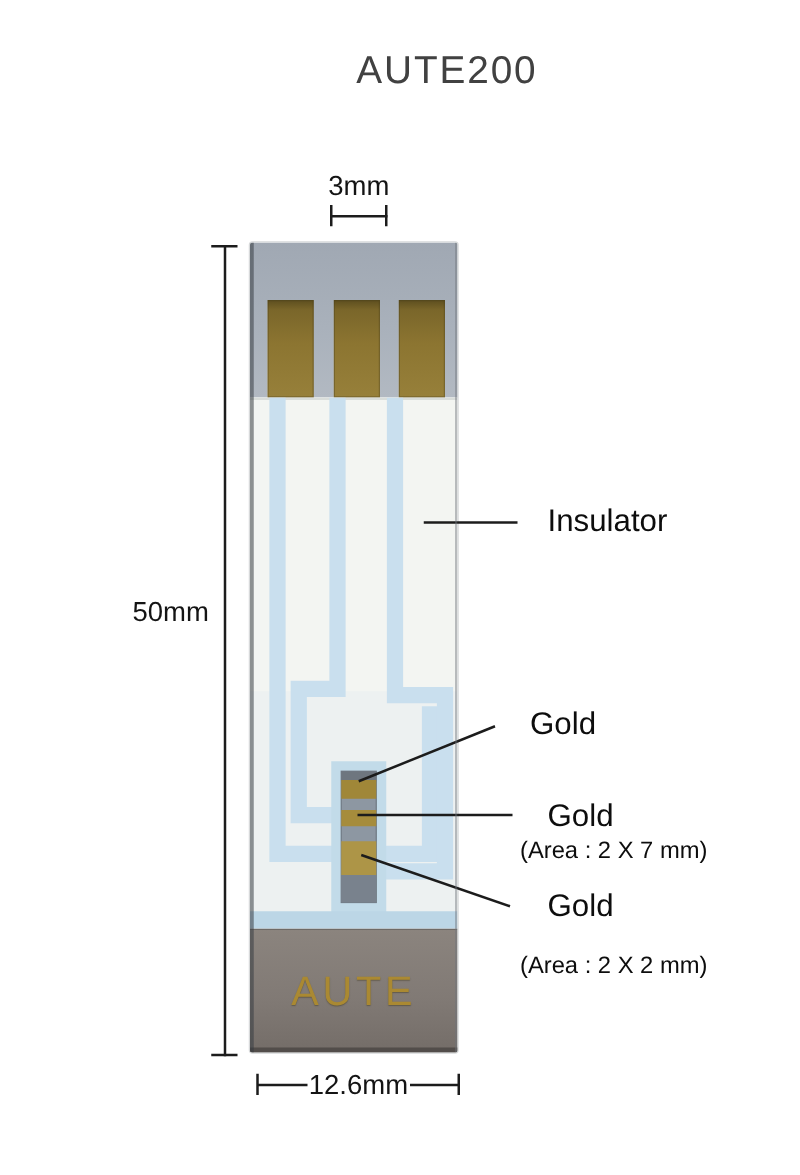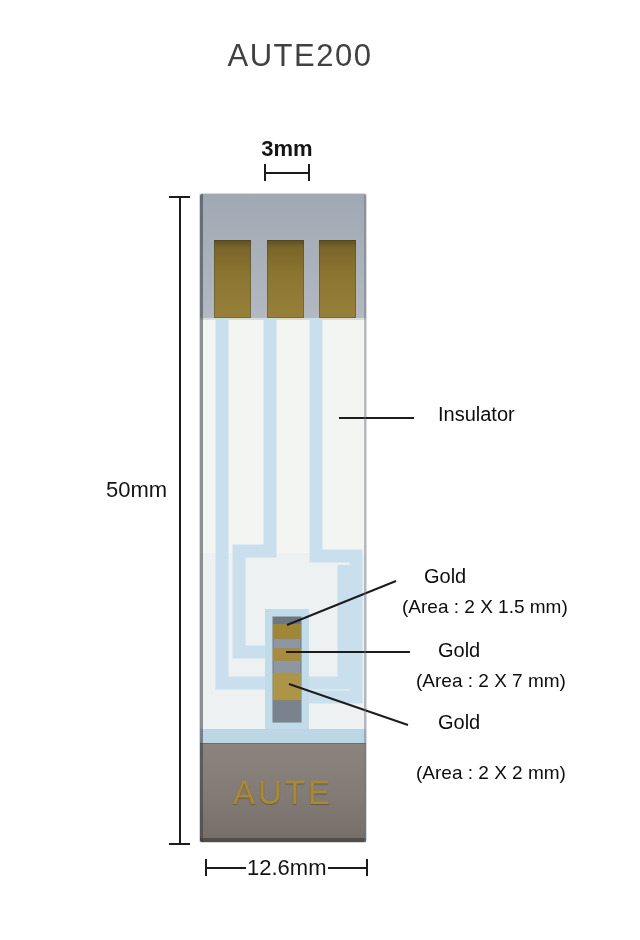--- a/index.html
+++ b/index.html
@@ -4,21 +4,21 @@
 <style>
   html,body{margin:0;padding:0;background:#ffffff;}
   #canvas{
     position:relative;width:640px;height:940px;background:#ffffff;overflow:hidden;
     font-family:"Liberation Sans", sans-serif;color:#111;
   }
   .abs{position:absolute;}
 
   
   #title{
-    left:170px;top:38px;width:260px;text-align:center;
+    left:170px;top:38px;width:260px;text-align:right;
     font-size:31px;font-weight:300;letter-spacing:1.5px;color:#414141;
   }
 
   
   .dim-label{font-size:22px;color:#141414;}
 
   
   .hline{background:#1c1c1c;height:2px;}
   .vline{background:#1c1c1c;width:2px;}
 
@@ -36,33 +36,33 @@
     border-top:1px solid #6f6a66;box-sizing:border-box;}
   #strip-bottom::after{content:"";position:absolute;left:0;bottom:0;width:100%;height:4px;
     background:#524d4a;}
   #brand{width:100%;text-align:center;margin-top:30px;
     font-size:33px;font-weight:400;letter-spacing:3px;color:#aa8932;
     text-shadow:0 1px 1px rgba(60,50,20,0.45);}
   .edge-left{left:0;top:0;width:3px;height:100%;background:rgba(55,60,66,0.55);z-index:5;}
   .edge-right{right:0;top:0;width:2px;height:100%;background:rgba(110,116,122,0.45);z-index:5;}
 
   
-  .ann-main{font-size:20px;color:#0d0d0d;text-align:right;}
+  .ann-main{font-size:25px;color:#0d0d0d;text-align:right;}
   .ann-sub{font-size:19px;color:#0d0d0d;}
 
   svg{display:block;}
 </style>
 </head>
 <body>
 
 <div id="canvas">
 
   <div id="title" class="abs">AUTE200</div>
 
-  <div class="abs dim-label" style="left:247px;top:136px;width:80px;text-align:center;font-weight:bold;">3mm</div>
+  <div class="abs dim-label" style="left:247px;top:136px;width:80px;text-align:center;">3mm</div>
   <div class="abs hline" style="left:264px;top:172px;width:46px;"></div>
   <div class="abs vline" style="left:264px;top:164px;height:17px;"></div>
   <div class="abs vline" style="left:308px;top:164px;height:17px;"></div>
 
   <div class="abs dim-label" style="left:100px;top:477px;width:73px;text-align:center;">50mm</div>
   <div class="abs vline" style="left:179px;top:197px;height:648px;"></div>
   <div class="abs hline" style="left:169px;top:196px;width:21px;"></div>
   <div class="abs hline" style="left:169px;top:843px;width:21px;"></div>
 
   <div class="abs dim-label" style="left:247px;top:855px;width:80px;text-align:left;">12.6mm</div>
@@ -109,21 +109,20 @@
   <svg class="abs" style="left:0;top:0;" width="640" height="940" viewBox="0 0 640 940">
     <line x1="339" y1="418" x2="414" y2="418" stroke="#1c1c1c" stroke-width="2"></line>
     <line x1="287" y1="625" x2="396" y2="581" stroke="#1c1c1c" stroke-width="2"></line>
     <line x1="286" y1="652" x2="410" y2="652" stroke="#1c1c1c" stroke-width="2"></line>
     <line x1="289" y1="684" x2="408" y2="725" stroke="#1c1c1c" stroke-width="2"></line>
   </svg>
 
   <div class="abs ann-main" style="left:438px;top:403px;">Insulator</div>
 
   <div class="abs ann-main" style="left:424px;top:565px;">Gold</div>
-  <div class="abs ann-sub" style="left:402px;top:596px;">(Area : 2 X 1.5 mm)</div>
 
   <div class="abs ann-main" style="left:438px;top:639px;">Gold</div>
   <div class="abs ann-sub" style="left:416px;top:670px;">(Area : 2 X 7 mm)</div>
 
   <div class="abs ann-main" style="left:438px;top:711px;">Gold</div>
   <div class="abs ann-sub" style="left:416px;top:742px;margin-top:20px;">(Area : 2 X 2 mm)</div>
 
 </div>
 
 </body></html>

